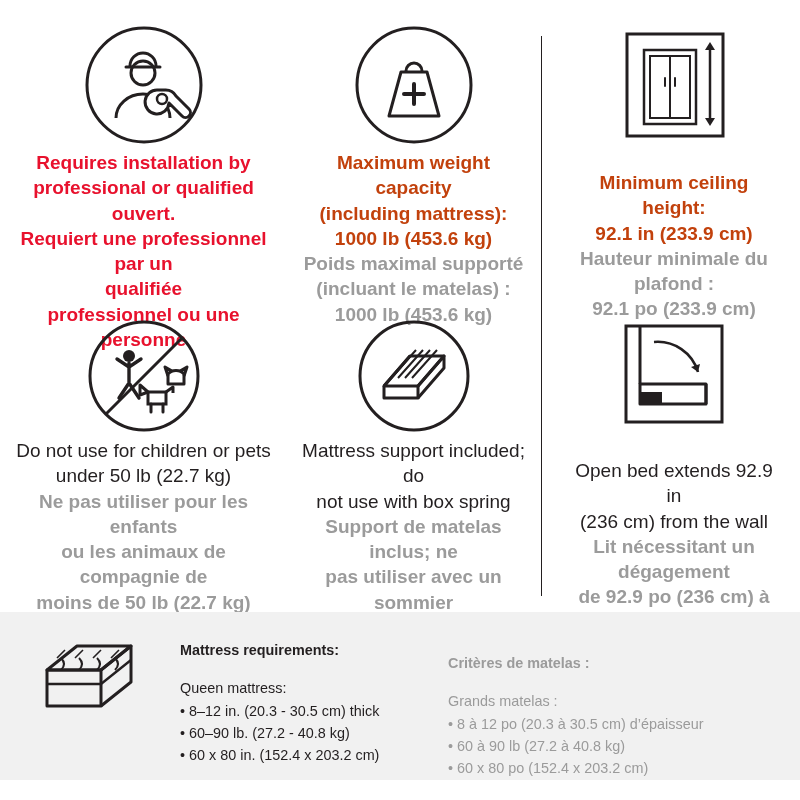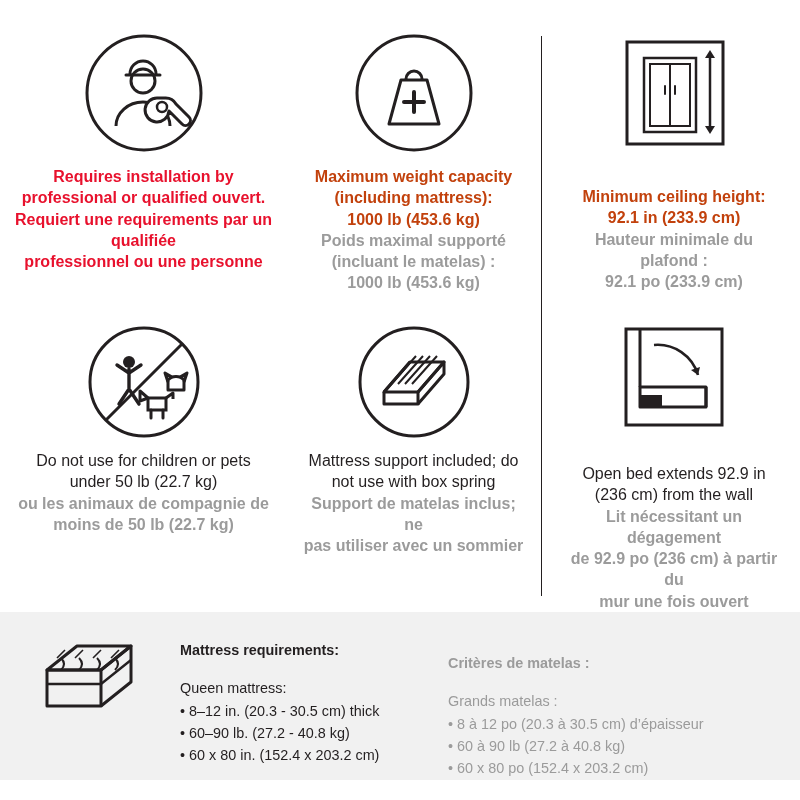--- a/index.html
+++ b/index.html
@@ -53,21 +53,21 @@
   .icon-wrap {
     display: flex;
     align-items: center;
     justify-content: center;
     height: 130px;
   }
   .r1 .icon-wrap { height: 134px; margin-top: 26px; }
   .r2 .icon-wrap { height: 124px; margin-top: 12px; }
   .txt {
     text-align: center;
-    font-size: 16px;
+    font-size: 19px;
     line-height: 1.33;
   }
   .en {
     font-weight: bold;
     color: #231f20;
   }
   .en.plain {
     font-weight: normal;
   }
   .fr {
@@ -134,21 +134,21 @@
           <path d="M41 41 h34" stroke="#231f20" stroke-width="3" fill="none" stroke-linecap="round"></path>
           <circle cx="58" cy="47" r="12" fill="none" stroke="#231f20" stroke-width="3"></circle>
           <path d="M31 92 a27 24 0 0 1 54 0" fill="none" stroke="#231f20" stroke-width="3"></path>
           <path d="M73 64 a12 12 0 1 0 11 13 l13 13 a4 4 0 0 0 7 -7 l-13 -13 a12 12 0 0 0 -11 -6 z" fill="#ffffff" stroke="#231f20" stroke-width="3" stroke-linejoin="round"></path>
           <circle cx="77" cy="73" r="5" fill="#ffffff" stroke="#231f20" stroke-width="2.5"></circle>
         </svg>
       </div>
       <div class="txt block-text">
         <div><span class="red">Requires</span><span class="red"> installation by</span></div>
         <div class="red">professional or qualified ouvert.</div>
-        <div><span class="red">Requiert</span><span class="red"> une requirements par un</span></div>
+        <div><span class="red">Requiert</span><span class="red"> une professionnel par un</span></div>
         <div class="red">qualifiée</div>
         <div class="red">professionnel ou une personne</div>
       </div>
     </div>
 
     <div class="cell r1">
       <div class="icon-wrap">
         <svg width="118" height="118" viewBox="0 0 118 118">
           <circle cx="59" cy="59" r="57" fill="none" stroke="#231f20" stroke-width="3"></circle>
           <path d="M51 45 a8 8 0 0 1 16 0" fill="none" stroke="#231f20" stroke-width="3"></path>
@@ -198,20 +198,21 @@
           <path d="M60 72 l-8 -7 v10 z" fill="none" stroke="#231f20" stroke-width="3" stroke-linejoin="round"></path>
           <path d="M78 72 l7 -5 v6" fill="none" stroke="#231f20" stroke-width="3" stroke-linejoin="round"></path>
           <path d="M63 84 v8 M75 84 v8" stroke="#231f20" stroke-width="3" stroke-linecap="round"></path>
           <path d="M80 54 a10 9 0 0 1 16 0 v10 h-16 z" fill="none" stroke="#231f20" stroke-width="3" stroke-linejoin="round"></path>
           <path d="M80 56 l-3 -9 l7 4 M96 56 l3 -9 l-7 4" fill="none" stroke="#231f20" stroke-width="3" stroke-linejoin="round"></path>
         </svg>
       </div>
       <div class="txt block-text">
         <div class="en plain">Do not use for children or pets</div>
         <div class="en plain">under 50 lb (22.7 kg)</div>
+        <div class="grey-n">Ne pas utiliser pour les enfants</div>
         <div class="grey-n">ou les animaux de compagnie de</div>
         <div class="grey-n">moins de 50 lb (22.7 kg)</div>
       </div>
     </div>
 
     <div class="cell r2">
       <div class="icon-wrap">
         <svg width="112" height="112" viewBox="0 0 112 112">
           <circle cx="56" cy="56" r="54" fill="none" stroke="#231f20" stroke-width="3"></circle>
           <path d="M26 66 L52 36 h34 L60 66 z" fill="none" stroke="#231f20" stroke-width="3" stroke-linejoin="round"></path>

